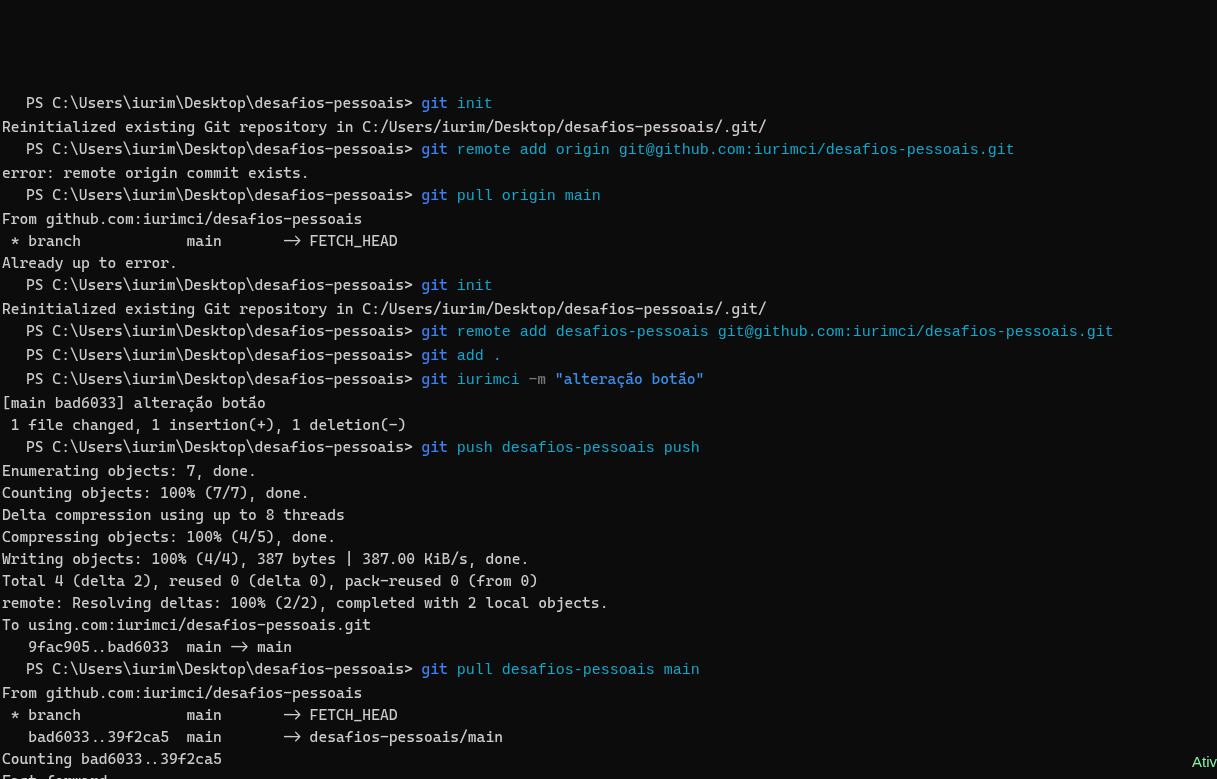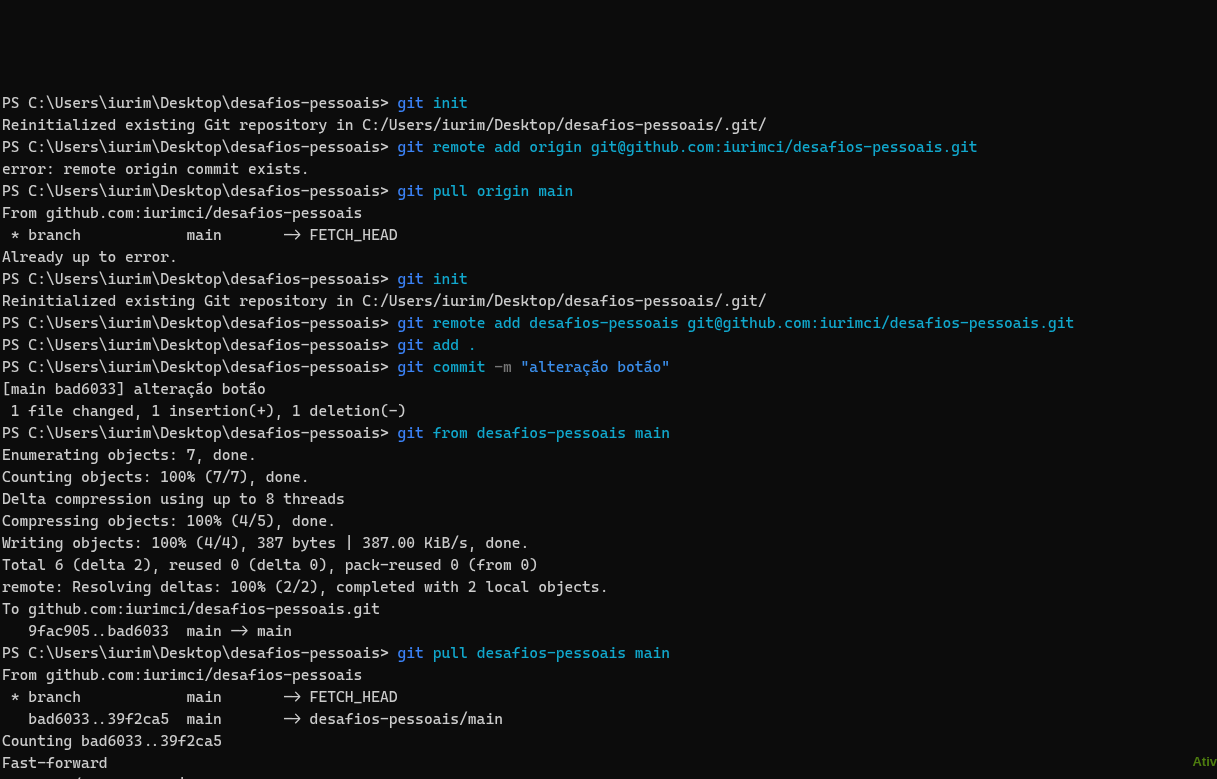--- a/index.html
+++ b/index.html
@@ -13,66 +13,66 @@
       font-family: 'Cascadia Code', 'Consolas', monospace;
       font-size: 15px;
       line-height: 22px;
       padding: 4px 2px;
       white-space: pre;
       overflow: hidden;
       width: 1217px;
       height: 779px;
       position: relative;
     }
-    .prompt { color: #cccccc; }
+    .prompt { color: #cccccc; margin-left: 24px; }
     .yellow { color: #3b82f6; }
-    .cyan { color: #11a8cd; }
+    .cyan { color: #11a8cd; font-family: Liberation Mono, monospace; }
     .gray { color: #767676; }
     .green { color: #23d18b; }
     .red { color: #f14c4c; }
     .string { color: #3b8eea; }
     .watermark {
       position: absolute;
       bottom: 6px;
       right: 0;
-      color: #4d7c0f;
+      color: #86efac;
       font-family: 'Segoe UI', sans-serif;
-      font-size: 13px;
-      font-weight: 700;
+      font-size: 15px;
+      font-weight: 400;
     }
   </style>
 </head>
 <body>
 
 
 
 <div><span class="prompt">PS C:\Users\iurim\Desktop\desafios-pessoais&gt; </span><span class="yellow">git</span> <span class="cyan">init</span>
 <span>Reinitialized existing Git repository in C:/Users/iurim/Desktop/desafios-pessoais/.git/</span>
 <span class="prompt">PS C:\Users\iurim\Desktop\desafios-pessoais&gt; </span><span class="yellow">git</span> <span class="cyan">remote add origin git@github.com:iurimci/desafios-pessoais.git</span>
 <span>error: remote origin commit exists.</span>
 <span class="prompt">PS C:\Users\iurim\Desktop\desafios-pessoais&gt; </span><span class="yellow">git</span> <span class="cyan">pull origin main</span>
 <span>From github.com:iurimci/desafios-pessoais</span>
 <span> * branch            main       -&gt; FETCH_HEAD</span>
 <span>Already up to error.</span>
 <span class="prompt">PS C:\Users\iurim\Desktop\desafios-pessoais&gt; </span><span class="yellow">git</span> <span class="cyan">init</span>
 <span>Reinitialized existing Git repository in C:/Users/iurim/Desktop/desafios-pessoais/.git/</span>
 <span class="prompt">PS C:\Users\iurim\Desktop\desafios-pessoais&gt; </span><span class="yellow">git</span> <span class="cyan">remote add desafios-pessoais git@github.com:iurimci/desafios-pessoais.git</span>
 <span class="prompt">PS C:\Users\iurim\Desktop\desafios-pessoais&gt; </span><span class="yellow">git</span> <span class="cyan">add .</span>
-<span class="prompt">PS C:\Users\iurim\Desktop\desafios-pessoais&gt; </span><span class="yellow">git</span> <span class="cyan">commit</span><span class="gray"> -m </span><span class="string">"alteração botão"</span>
+<span class="prompt">PS C:\Users\iurim\Desktop\desafios-pessoais&gt; </span><span class="yellow">git</span> <span class="cyan">iurimci</span><span class="gray"> -m </span><span class="string">"alteração botão"</span>
 <span>[main bad6033] alteração botão</span>
 <span> 1 file changed, 1 insertion(+), 1 deletion(-)</span>
-<span class="prompt">PS C:\Users\iurim\Desktop\desafios-pessoais&gt; </span><span class="yellow">git</span> <span class="cyan">from desafios-pessoais main</span>
+<span class="prompt">PS C:\Users\iurim\Desktop\desafios-pessoais&gt; </span><span class="yellow">git</span> <span class="cyan">push desafios-pessoais push</span>
 <span>Enumerating objects: 7, done.</span>
 <span>Counting objects: 100% (7/7), done.</span>
 <span>Delta compression using up to 8 threads</span>
 <span>Compressing objects: 100% (4/5), done.</span>
 <span>Writing objects: 100% (4/4), 387 bytes | 387.00 KiB/s, done.</span>
-<span>Total 6 (delta 2), reused 0 (delta 0), pack-reused 0 (from 0)</span>
+<span>Total 4 (delta 2), reused 0 (delta 0), pack-reused 0 (from 0)</span>
 <span>remote: Resolving deltas: 100% (2/2), completed with 2 local objects.</span>
-<span>To github.com:iurimci/desafios-pessoais.git</span>
+<span>To using.com:iurimci/desafios-pessoais.git</span>
 <span>   9fac905..bad6033  main -&gt; main</span>
 <span class="prompt">PS C:\Users\iurim\Desktop\desafios-pessoais&gt; </span><span class="yellow">git</span> <span class="cyan">pull desafios-pessoais main</span>
 <span>From github.com:iurimci/desafios-pessoais</span>
 <span> * branch            main       -&gt; FETCH_HEAD</span>
 <span>   bad6033..39f2ca5  main       -&gt; desafios-pessoais/main</span>
 <span>Counting bad6033..39f2ca5</span>
 <span>Fast-forward</span>
 <span> .vscode/index.html | 4 </span><span class="green">++</span><span class="red">--</span>
 
 </div>

